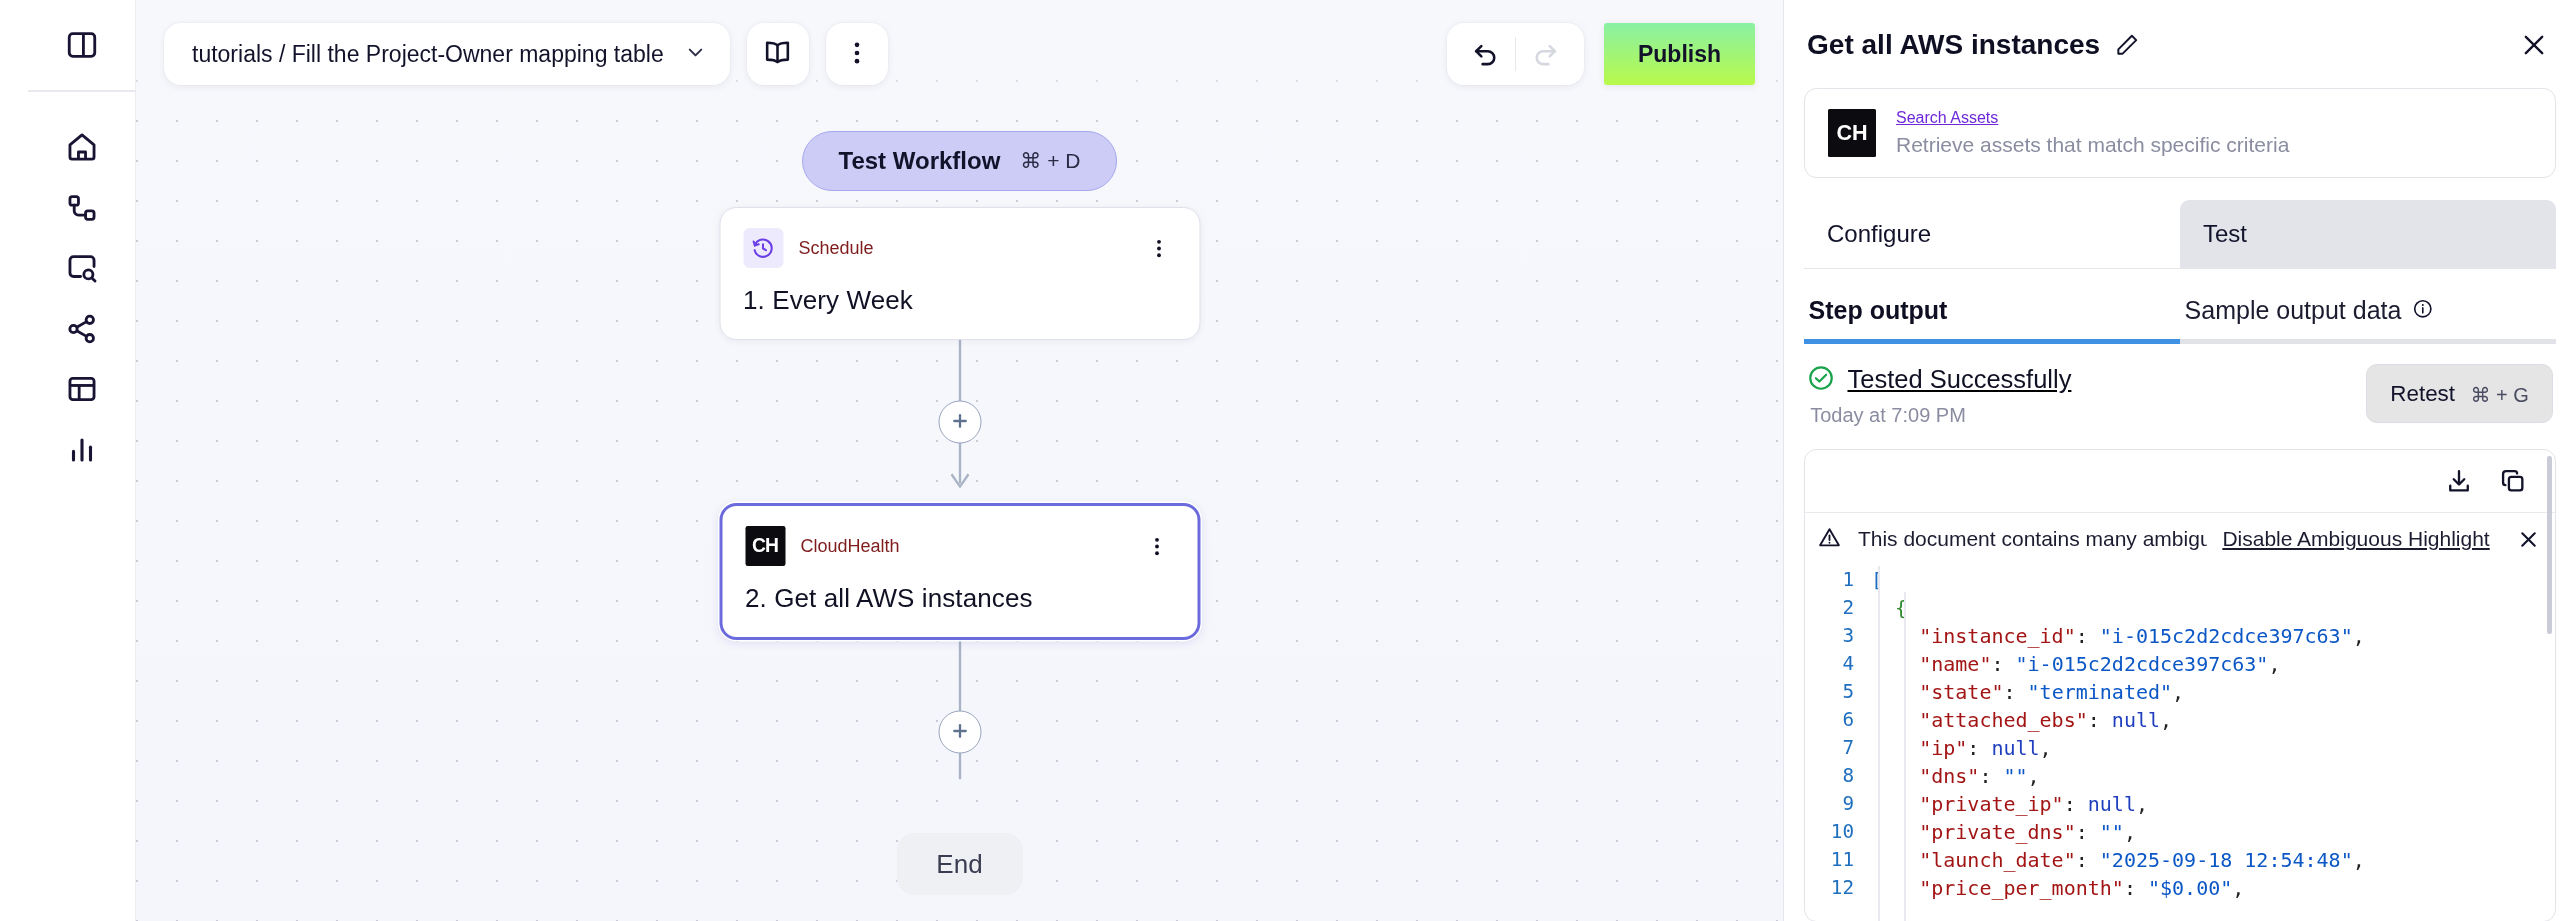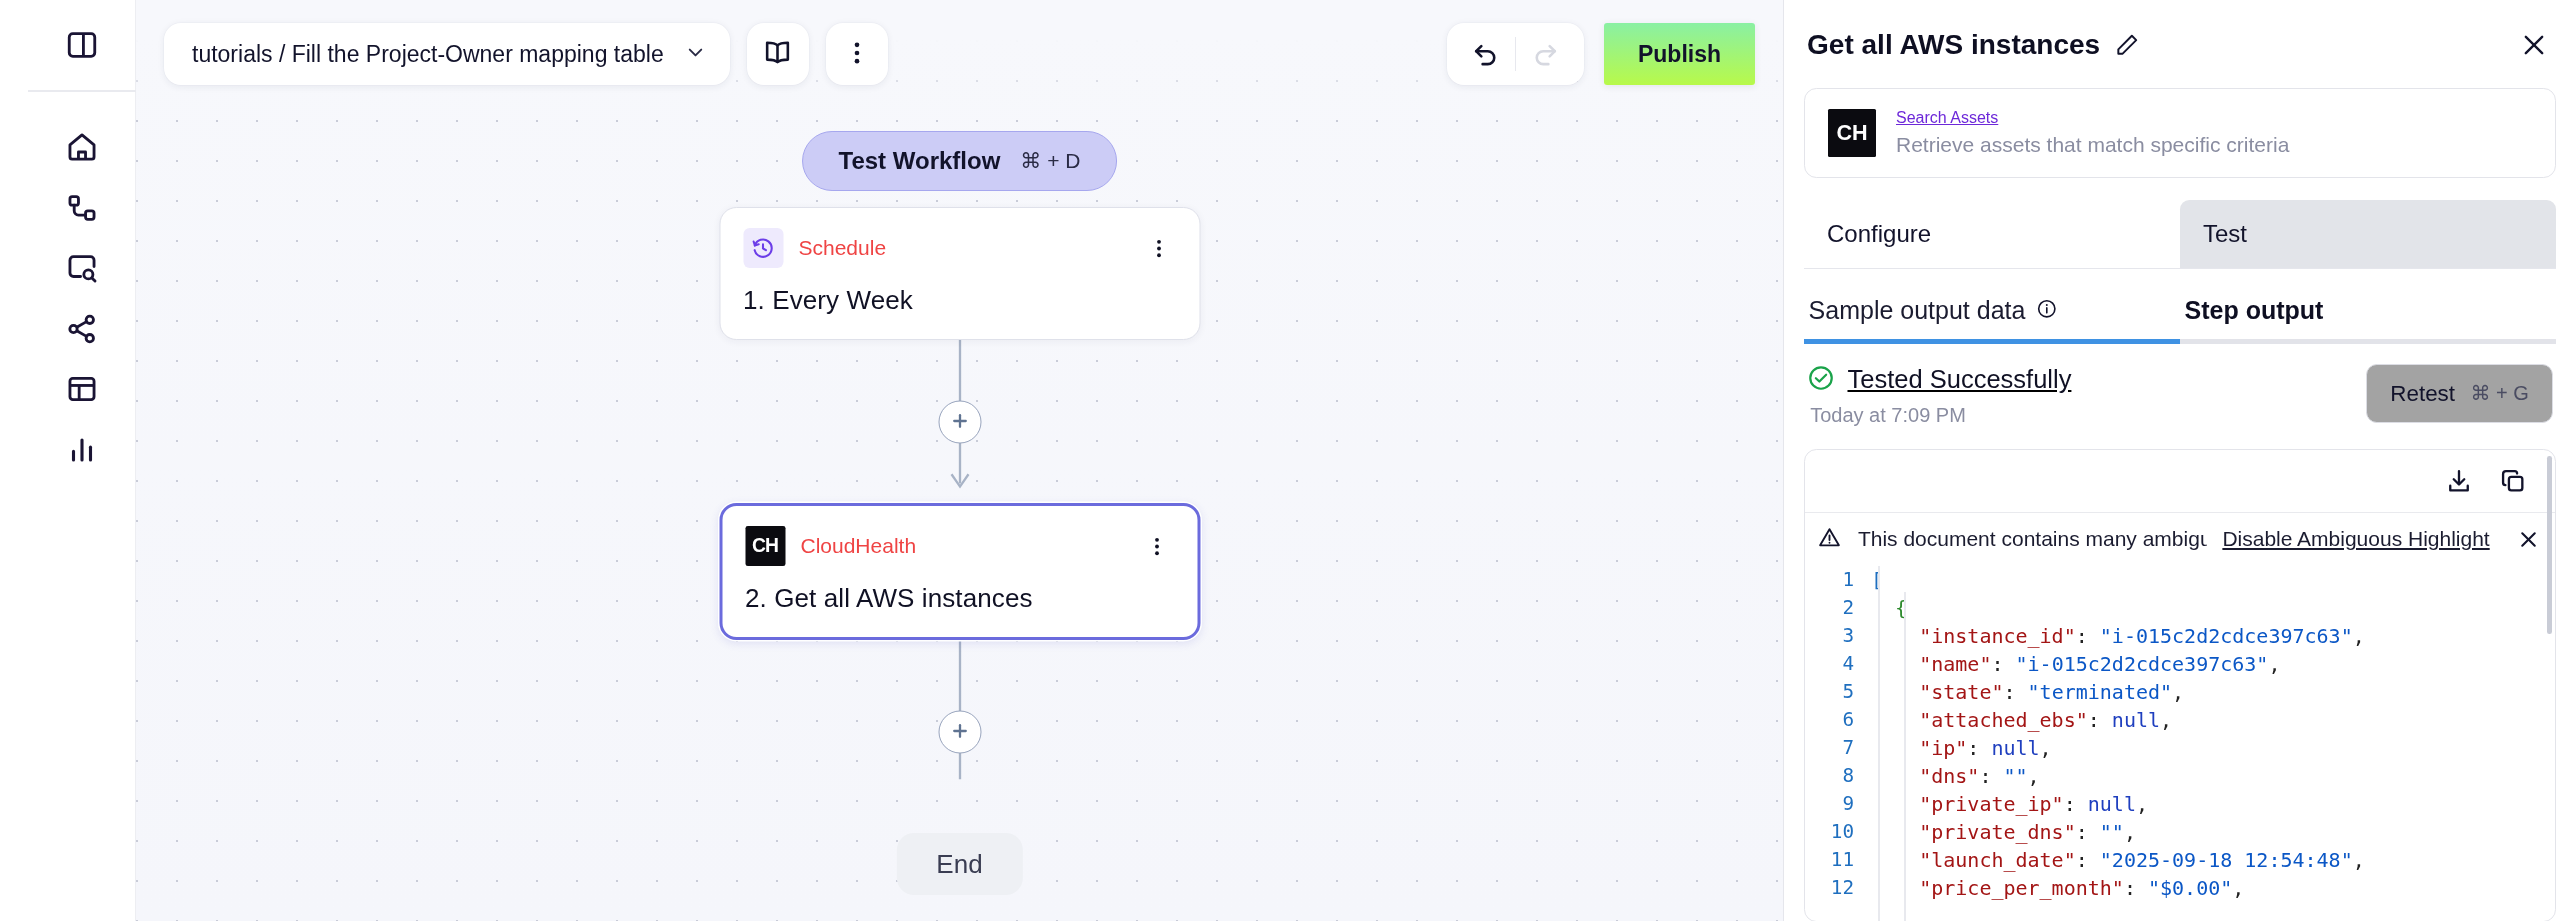--- a/index.html
+++ b/index.html
@@ -98,21 +98,21 @@
   }
   .node.selected { border: 3.1px solid #6b6bdd; box-shadow: 0 0 0 1.5px #fff, 0 2.3px 9.3px rgba(70,70,190,.14); }
   .node-head { display: flex; align-items: center; }
   .node-badge {
     width: 40px; height: 40px; border-radius: 6.2px;
     display: flex; align-items: center; justify-content: center;
     font-size: 19.3px; font-weight: 700; letter-spacing: -0.8px;
   }
   .badge-schedule { background: #eeeafd; color: #6c3ee8; }
   .badge-ch { background: #0b0b10; color: #fff; border-radius: 2.3px; }
-  .node-type { font-size: 21px; color: #ef4444; margin-left: 15.5px; }
+  .node-type { font-size: 18px; color: #7f1d1d; margin-left: 15.5px; }
   .node-kebab { margin-left: auto; display: flex; align-items: center; justify-content: center; width: 34px; height: 40px; cursor: pointer; }
   .node-title { font-size: 26px; color: #101124; margin-top: 17px; letter-spacing: 0.1px; }
 
   
   .conn { position: absolute; left: 50%; transform: translateX(-50%); z-index: 2; }
   .plus-node {
     position: absolute; left: 50%; transform: translate(-50%,-50%);
     width: 43px; height: 43px; border-radius: 50%;
     background: #fff; border: 1.5px solid #98a4bd;
     display: flex; align-items: center; justify-content: center; cursor: pointer; z-index: 3;
@@ -163,21 +163,21 @@
   .bar { height: 4.6px; }
   .bar.on { background: #3f92e3; }
   .bar.off { background: #e2e3e9; }
 
   .status-row { display: flex; align-items: flex-start; margin-top: 20px; padding: 0 3.1px; }
   .status-ok { display: flex; align-items: center; gap: 12.4px; text-decoration: underline; }
   .status-text { font-size: 25.5px; color: #101124; }
   .status-time { font-size: 20px; color: #8a8da1; margin-top: 9.3px; padding-left: 3.1px; }
   .retest {
     margin-left: auto; border: 1.5px solid #dcdde4; border-radius: 10.8px;
-    background: #a3a3a3; padding: 15.5px 23px; display: flex; align-items: flex-start; gap: 15.5px;
+    background: #e5e5e5; padding: 15.5px 23px; display: flex; align-items: flex-end; gap: 15.5px;
     cursor: pointer; font-family: "Liberation Sans", sans-serif;
   }
   .retest .rt { font-size: 22.4px; color: #12132b; }
   .retest .rk { font-size: 20px; color: #4a4c62; }
 
   .io-box {
     margin-top: 21.6px; border: 1.5px solid #e3e4ea; border-radius: 12.4px;
     flex: 1; display: flex; flex-direction: column; overflow: hidden; position: relative;
   }
   .io-head { display: flex; align-items: center; padding: 17px 20px; }
@@ -439,31 +439,31 @@
         <div class="action-desc">Retrieve assets that match specific criteria</div>
       </div>
     </div>
 
     <div class="tabs-row">
       <div class="tab">Configure</div>
       <div class="tab active">Test</div>
     </div>
 
     <div class="subtabs">
+      <div class="subtab active">Step output</div>
       <div class="subtab inactive">
         <span>Sample output data</span>
         <span>
           <svg width="21.6" height="21.6" viewBox="0 0 24 24" fill="none" stroke="#12132b" stroke-width="1.8">
               <circle cx="12" cy="12" r="9"></circle>
               <line x1="12" y1="11" x2="12" y2="16.5" stroke-linecap="round"></line>
               <circle cx="12" cy="7.8" r="1.1" fill="#12132b" stroke="none"></circle>
             </svg>
         </span>
       </div>
-      <div class="subtab active">Step output</div>
     </div>
     <div class="subtab-bars">
       <div class="bar on" style="flex:1"></div>
       <div class="bar off" style="flex:1"></div>
     </div>
 
     <div class="status-row">
       <div>
         <div class="status-ok">
           <span>

